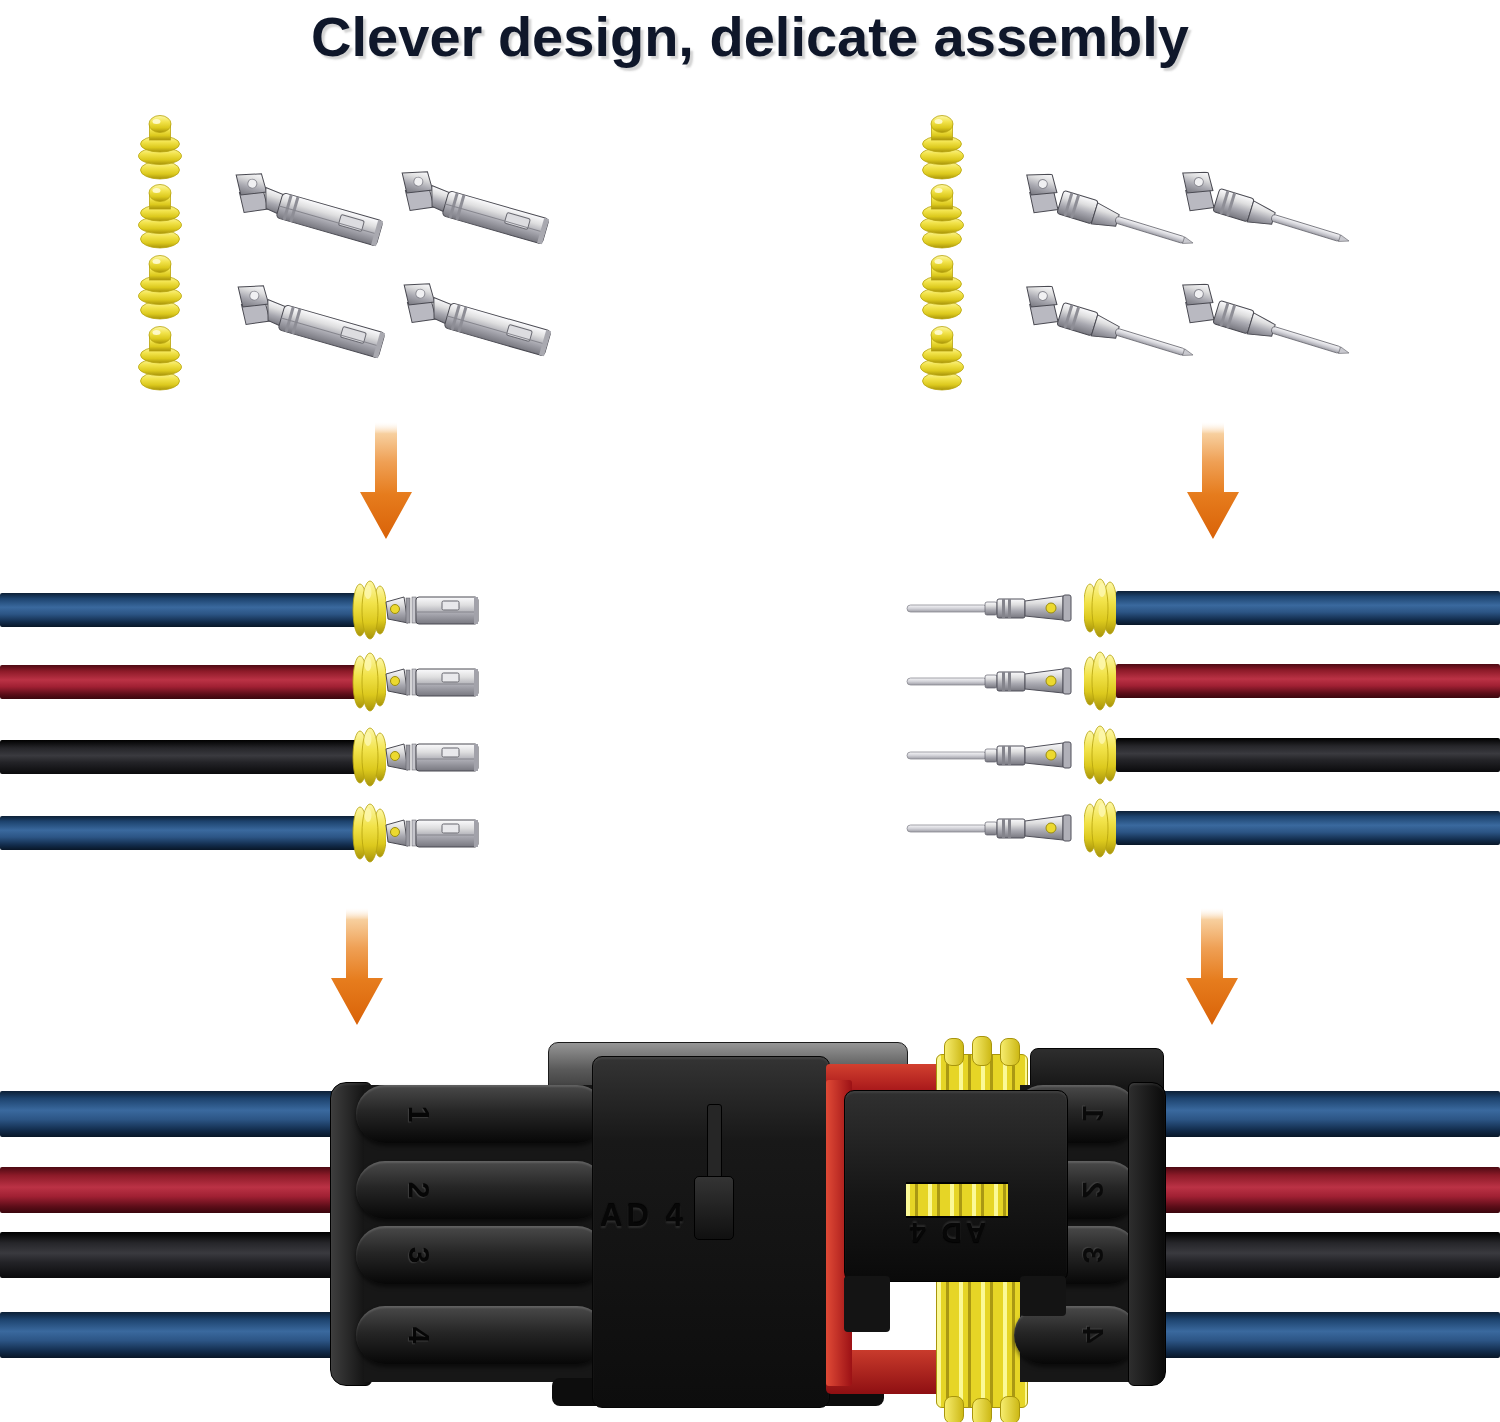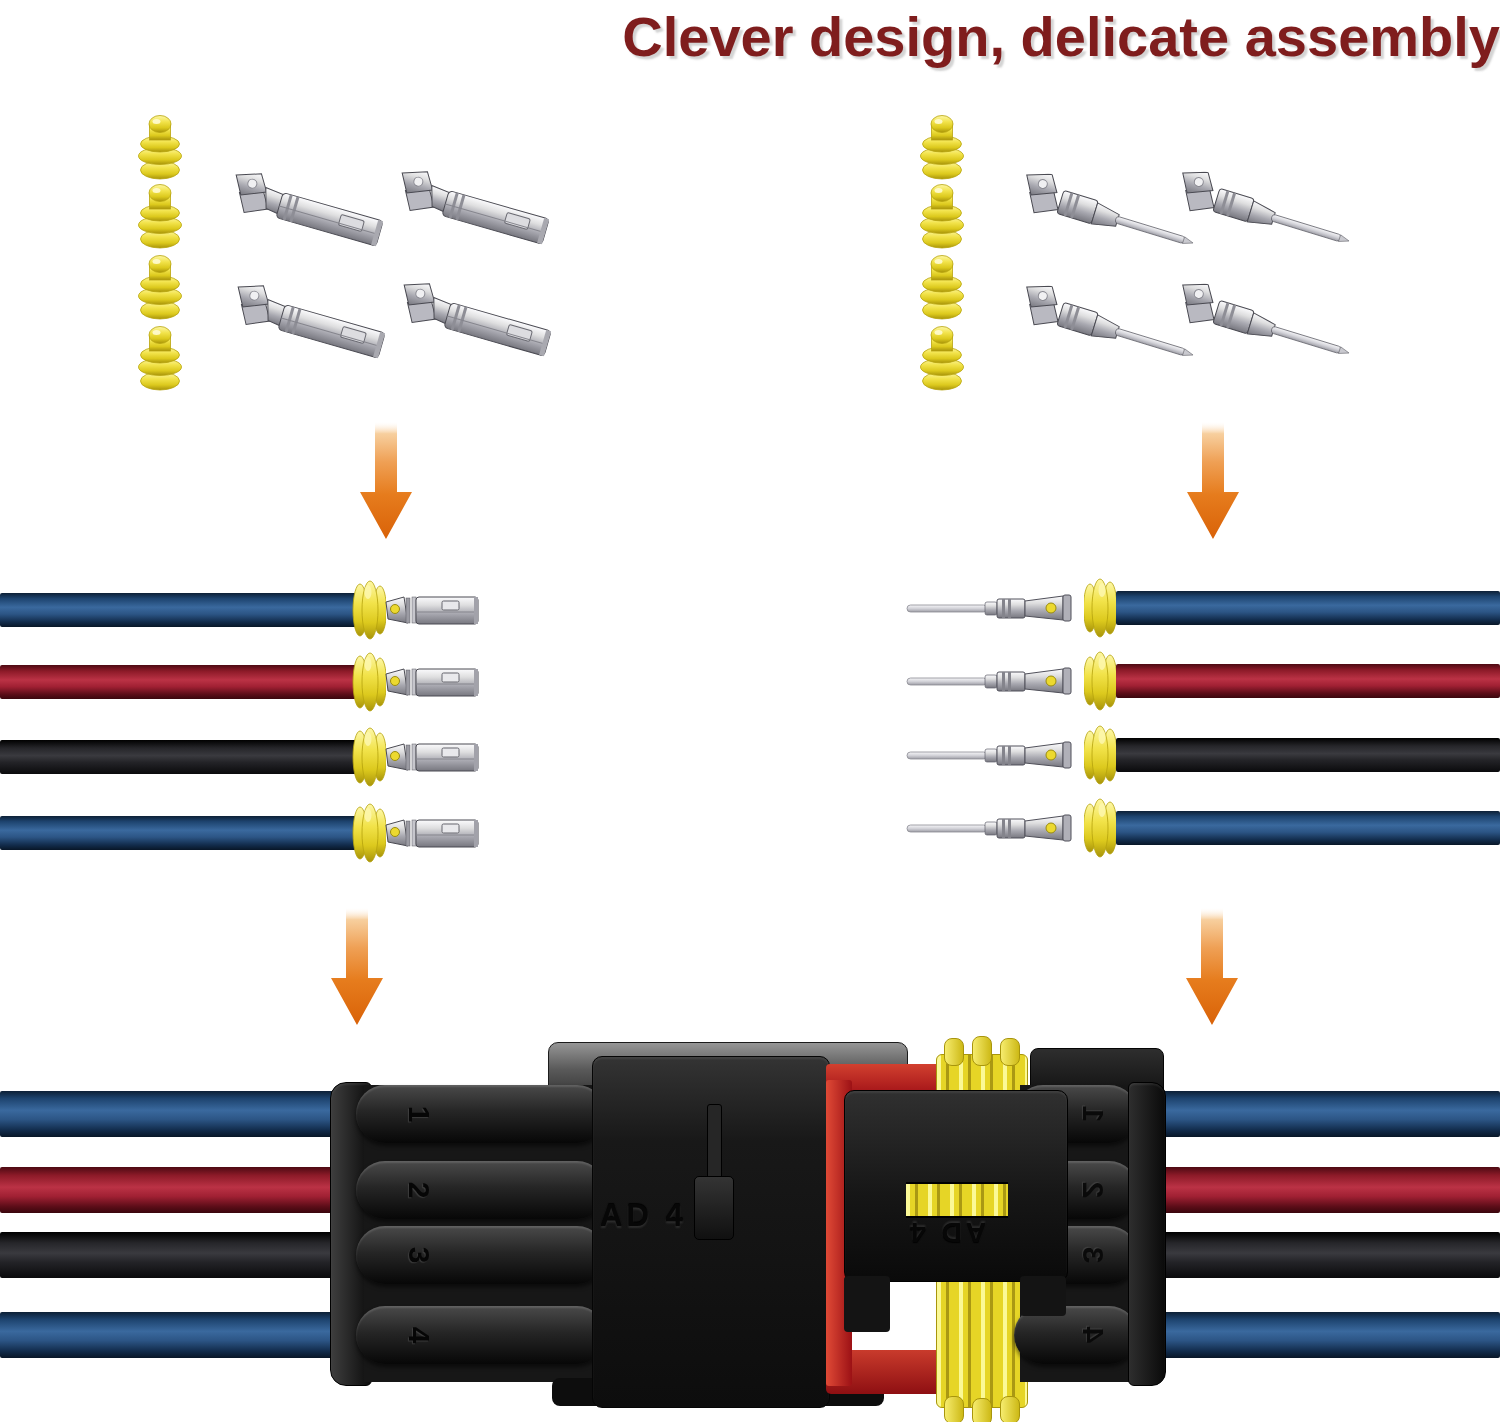--- a/index.html
+++ b/index.html
@@ -3,23 +3,23 @@
 <meta charset="utf-8">
 <style>
   html,body{margin:0;padding:0;background:#fff;}
   #stage{
     position:relative;width:1500px;height:1422px;background:#ffffff;
     overflow:hidden;font-family:"Liberation Sans",sans-serif;
   }
   .abs{position:absolute;}
   
   #title{
-    left:0;right:0;top:4px;text-align:right;
+    left:0;right:0;top:4px;text-align:center;
     font-size:56px;font-weight:800;letter-spacing:0px;
-    color:#7f1d1d;text-shadow:3px 3px 2px rgba(140,140,140,0.38);
+    color:#0f172a;text-shadow:3px 3px 2px rgba(140,140,140,0.38);
   }
   
   .wire{border-radius:2px;}
   .wire.mid{height:34px;}
   .wire.big{height:46px;}
   .wire.blue{background:linear-gradient(180deg,#0d2036 0%,#1d436e 16%,#3a699e 42%,#2c5585 62%,#122c4c 85%,#081627 100%);}
   .wire.red{background:linear-gradient(180deg,#4d0a13 0%,#8c1a28 18%,#bb3245 44%,#a02033 64%,#5c0d18 86%,#3a060d 100%);}
   .wire.black{background:linear-gradient(180deg,#000 0%,#26262a 24%,#3a3a3f 46%,#232327 66%,#0a0a0c 100%);}
   
   .tube{

